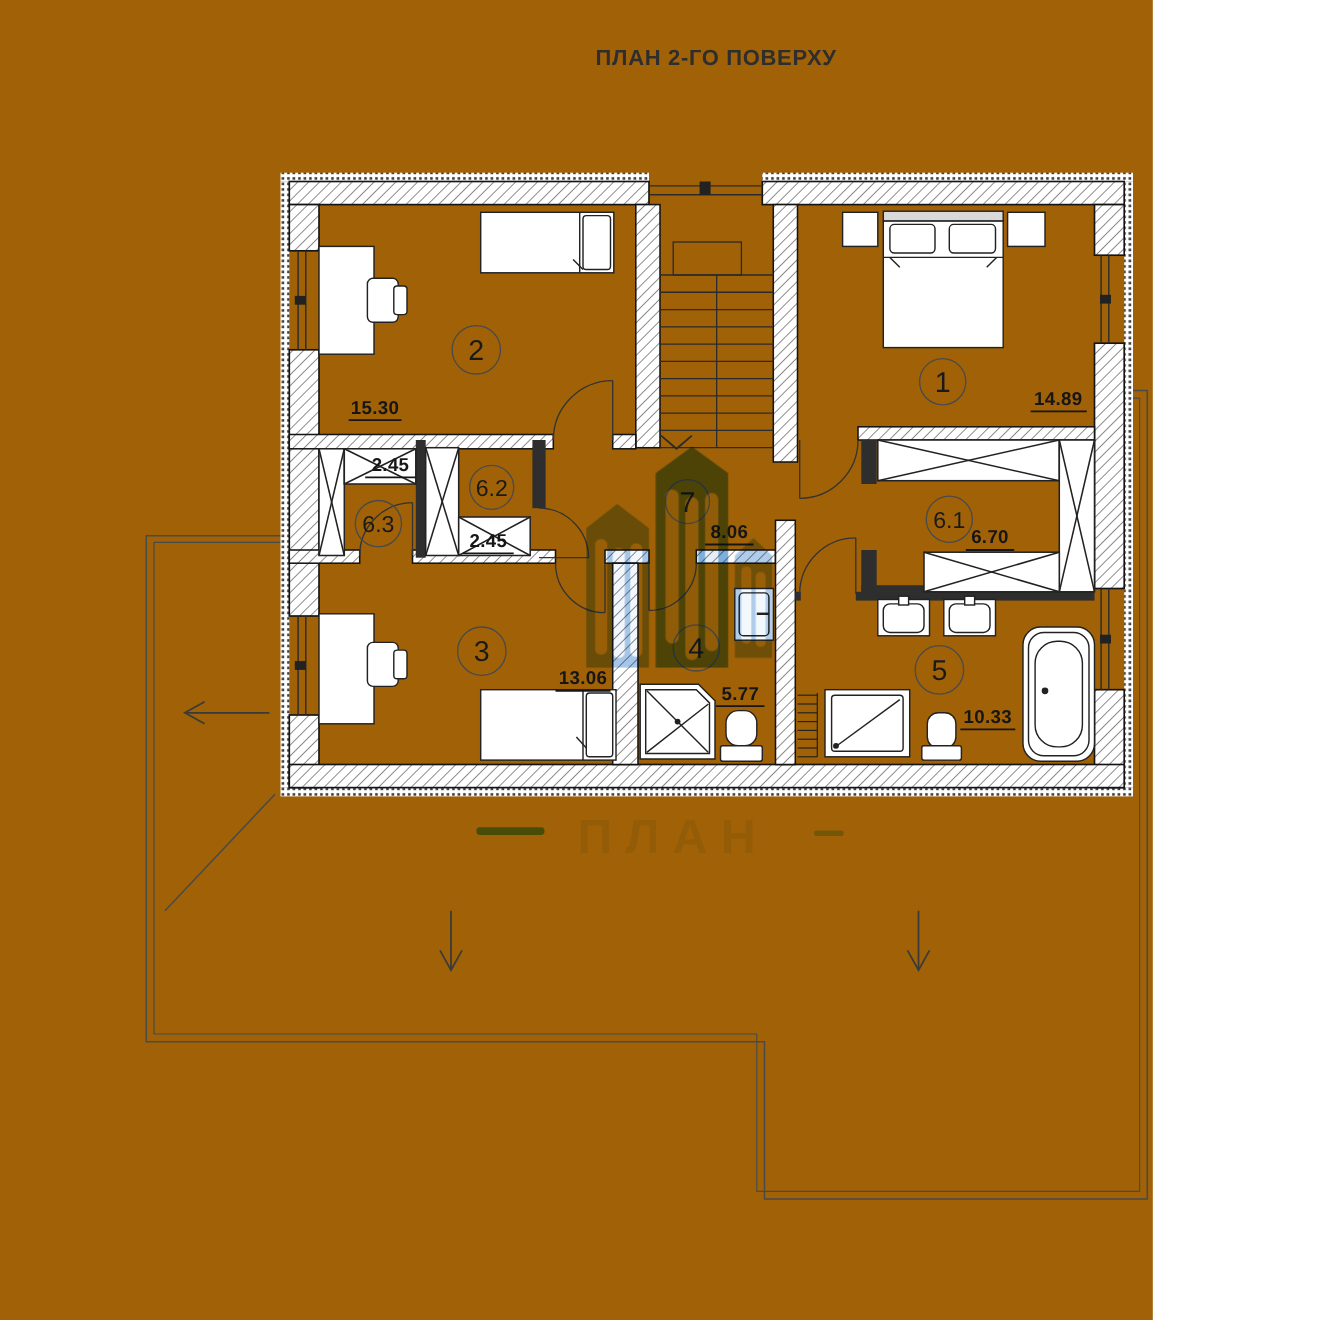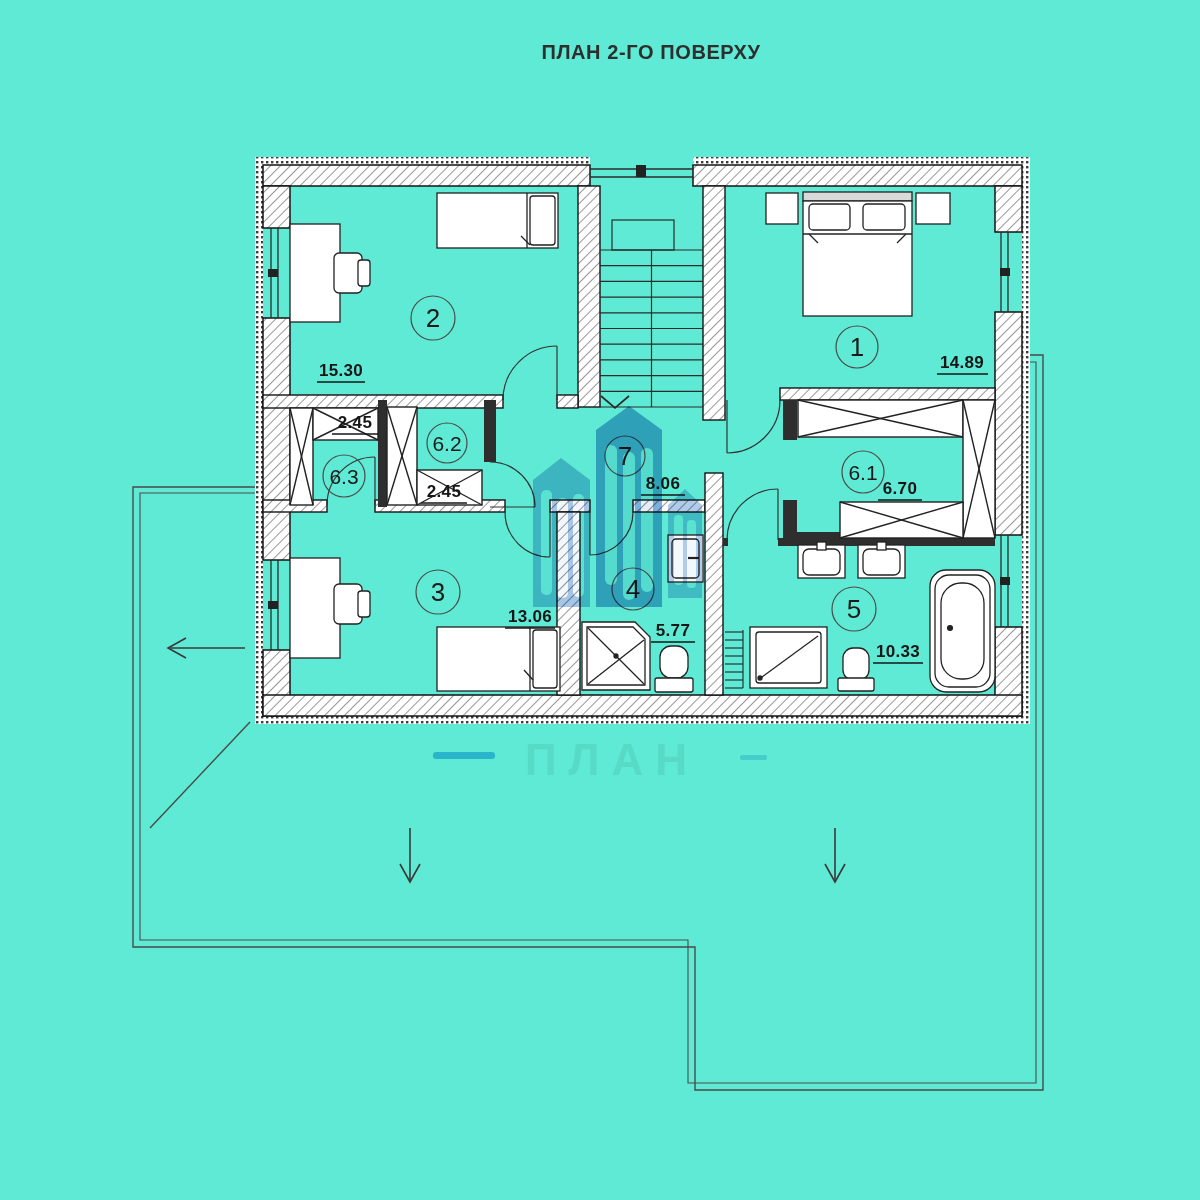--- a/index.html
+++ b/index.html
@@ -1,16 +1,16 @@
 <!DOCTYPE html>
 <html><head>
 <meta charset="utf-8">
 <style>
   html,body{margin:0;padding:0;background:#fff;}
-  .canvas{position:relative;width:1200px;height:1200px;background:#5eead4;overflow:hidden;
+  .canvas{position:relative;width:1048px;height:1200px;background:#a16207;overflow:hidden;
           font-family:"Liberation Sans", sans-serif;}
   svg{position:absolute;left:0;top:0;}
   .areaTxt{font-family:"Liberation Sans",sans-serif;font-size:17px;font-weight:700;fill:#161616;letter-spacing:.3px;}
   .roomNum{font-family:"Liberation Sans",sans-serif;font-size:26px;fill:#1a1a1a;}
   .roomNumSm{font-family:"Liberation Sans",sans-serif;font-size:21px;fill:#1a1a1a;}
   .titleTxt{font-family:"Liberation Sans",sans-serif;font-size:20px;font-weight:600;fill:#2e2e2e;letter-spacing:.6px;}
   .wm{mix-blend-mode:multiply;}
 </style>
 </head>
 <body>

